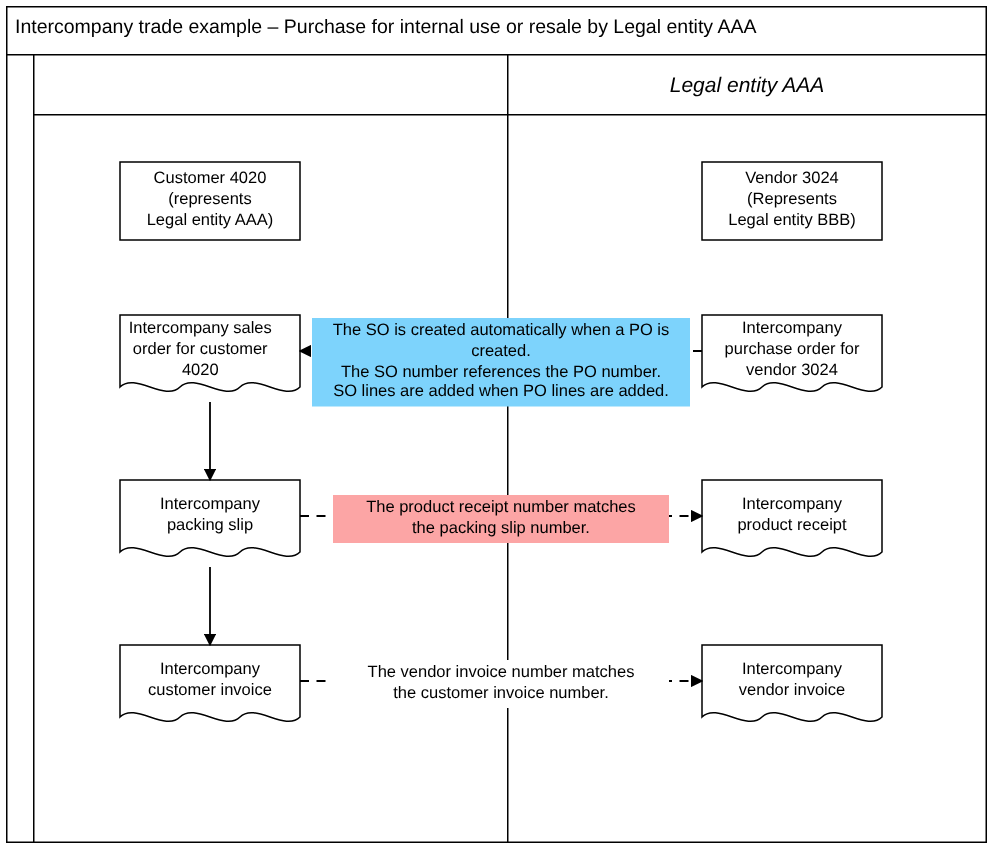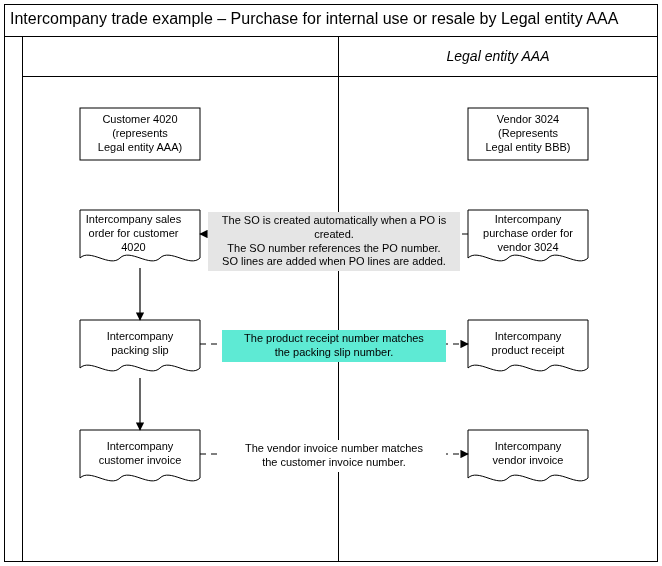--- a/index.html
+++ b/index.html
@@ -21,21 +21,21 @@
     left: 4px;
     top: 4px;
     right: 4px;
     bottom: 4px;
     border: 1px solid #000;
   }
   .title {
     position: absolute;
     left: 10px;
     top: 10px;
-    font-size: 16px;
+    font-size: 13px;
   }
   .header-sep {
     position: absolute;
     left: 4px;
     right: 4px;
     top: 36px;
     border-top: 1px solid #000;
   }
   .left-strip-border {
     position: absolute;
@@ -177,21 +177,21 @@
   <div class="box-label" style="left:80px; top:320px; width:120px; height:48px;">Intercompany
 packing slip</div>
   <div class="box-label" style="left:468px; top:320px; width:120px; height:48px;">Intercompany
 product receipt</div>
 
   <div class="box-label" style="left:80px; top:430px; width:120px; height:48px;">Intercompany
 customer invoice</div>
   <div class="box-label" style="left:468px; top:430px; width:120px; height:48px;">Intercompany
 vendor invoice</div>
 
-  <div class="flow-label" style="left:208px; top:212px; width:252px; background:#e5e5e5; padding:2px 0;">The SO is created automatically when a PO is created.
+  <div class="flow-label" style="left:208px; top:212px; width:252px; background:#7dd3fc; padding:2px 0;">The SO is created automatically when a PO is created.
 The SO number references the PO number.
 SO lines are added when PO  lines are added.</div>
-  <div class="flow-label" style="left:222px; top:330px; width:224px; background:#5eead4; padding:2px 0;">The product receipt number matches
+  <div class="flow-label" style="left:222px; top:330px; width:224px; background:#fca5a5; padding:2px 0;">The product receipt number matches
 the packing slip number.</div>
   <div class="flow-label" style="left:222px; top:440px; width:224px; background:#fff; padding:2px 0;">The vendor invoice number matches
 the customer invoice number.</div>
 
 </div>
 
 </body></html>

